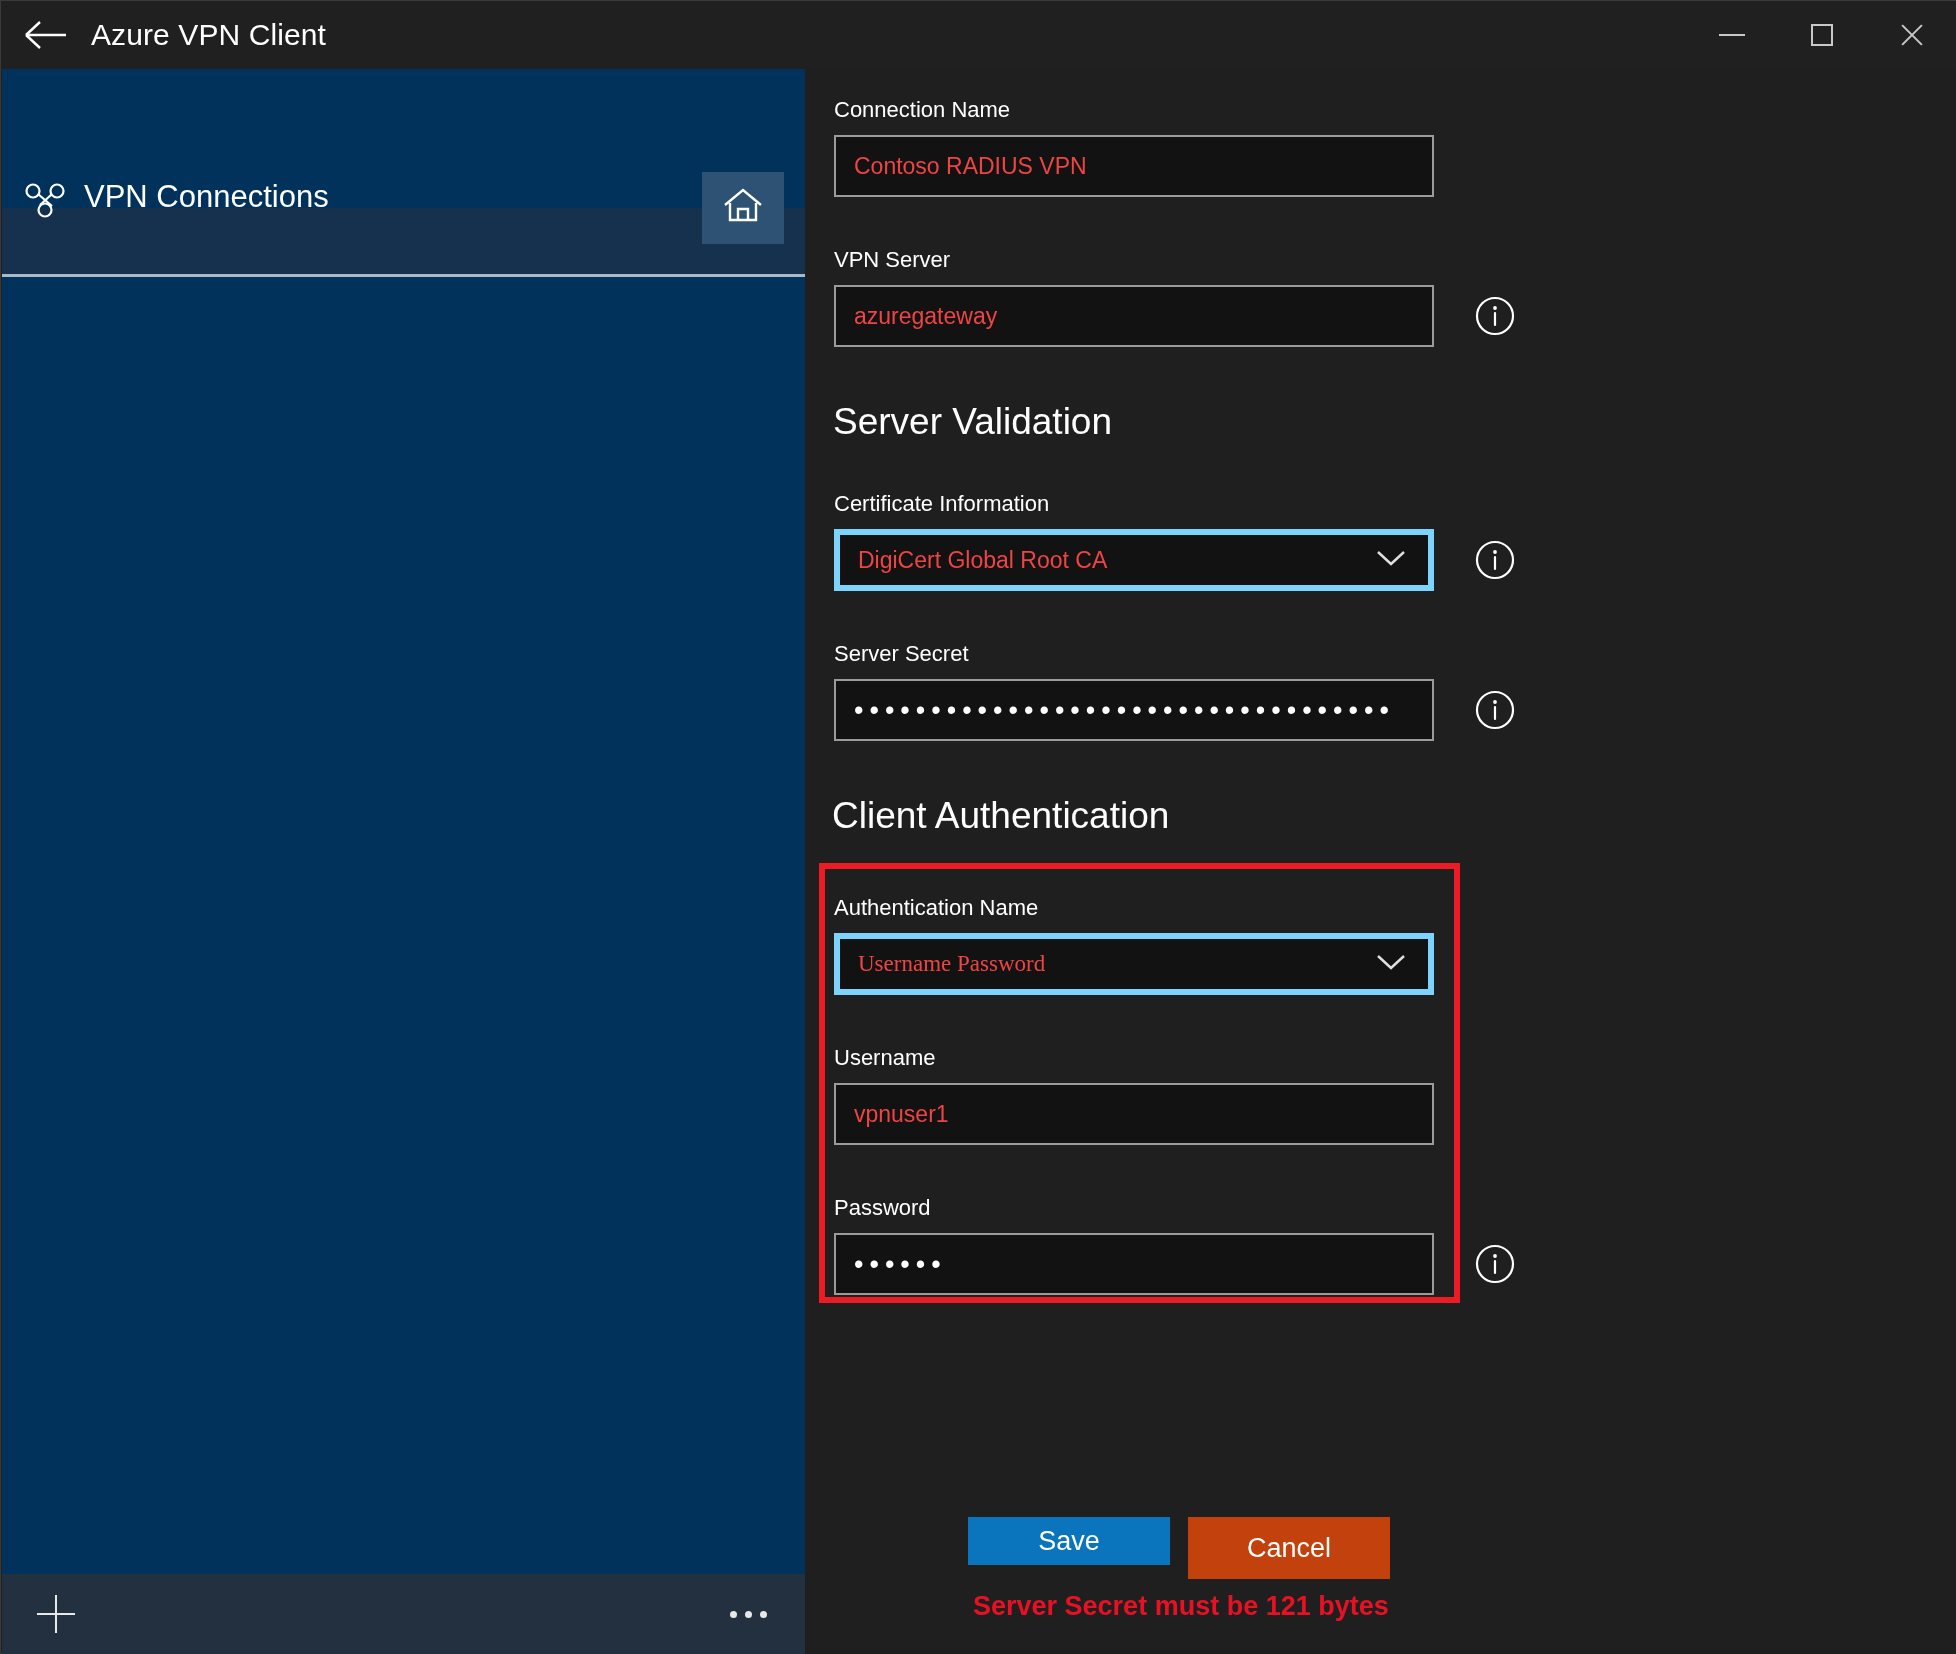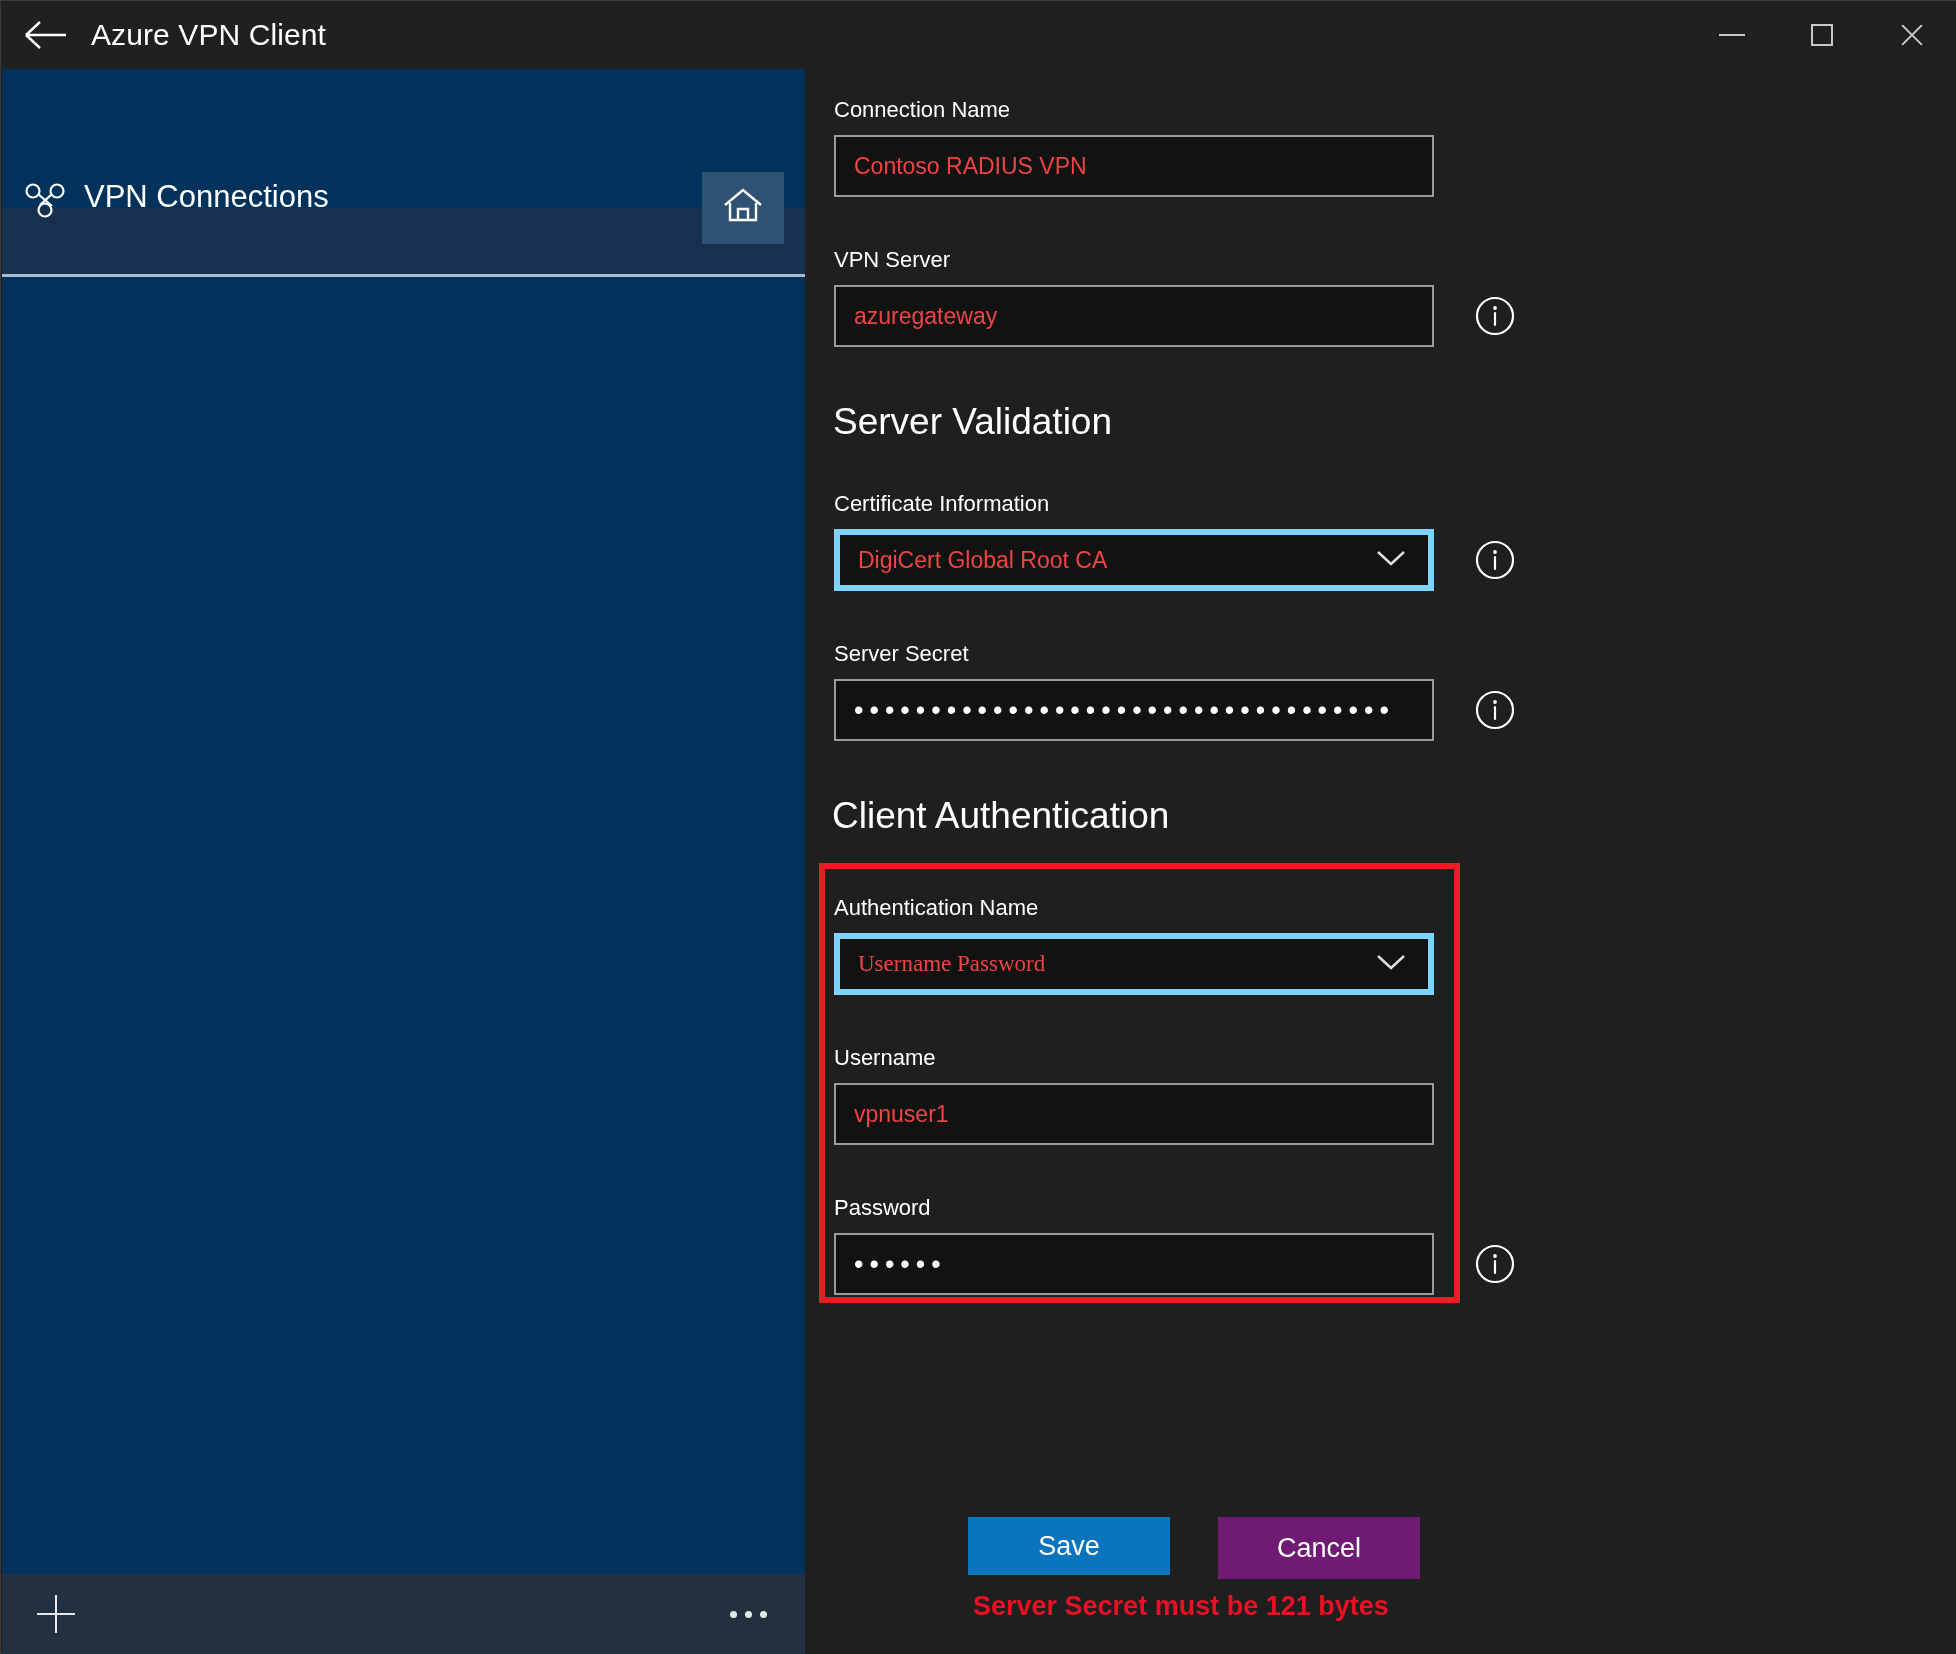--- a/index.html
+++ b/index.html
@@ -189,21 +189,21 @@
   }
   .btn {
     position: absolute;
     display: flex; align-items: center; justify-content: center;
     font-size: 27px; color: #ffffff;
     cursor: pointer;
     border: none;
     font-family: "Liberation Sans", sans-serif;
   }
   .btn-save { background: #0a74bd; }
-  .btn-cancel { background: #701a75; margin-left: 30px; }
+  .btn-cancel { background: #c2410c; }
   .error-msg {
     position: absolute;
     color: #e81123;
     font-size: 27px;
     font-weight: bold;
     white-space: nowrap;
   }
 </style>
 </head>
 <body>
@@ -343,19 +343,19 @@
       <span class="dots">••••••</span>
     </div>
     <span class="info-icon" style="left:669px; top:1174px;">
       <svg width="42" height="42" viewBox="0 0 42 42">
         <circle cx="21" cy="21" r="18" fill="none" stroke="#ffffff" stroke-width="2.2"></circle>
         <circle cx="21" cy="13" r="1.9" fill="#ffffff"></circle>
         <path d="M21 18 L21 30" stroke="#ffffff" stroke-width="2.2" stroke-linecap="round"></path>
       </svg>
     </span>
 
-    <button class="btn btn-save" style="left:163px; top:1448px; width:202px; height:58px;">Save</button>
+    <button class="btn btn-save" style="left:163px; top:1448px; width:202px; height:48px;">Save</button>
     <button class="btn btn-cancel" style="left:383px; top:1448px; width:202px; height:62px;">Cancel</button>
 
     <div class="error-msg" style="left:168px; top:1522px;">Server Secret must be 121 bytes</div>
   </div>
 
 </div>
 
 </body></html>

